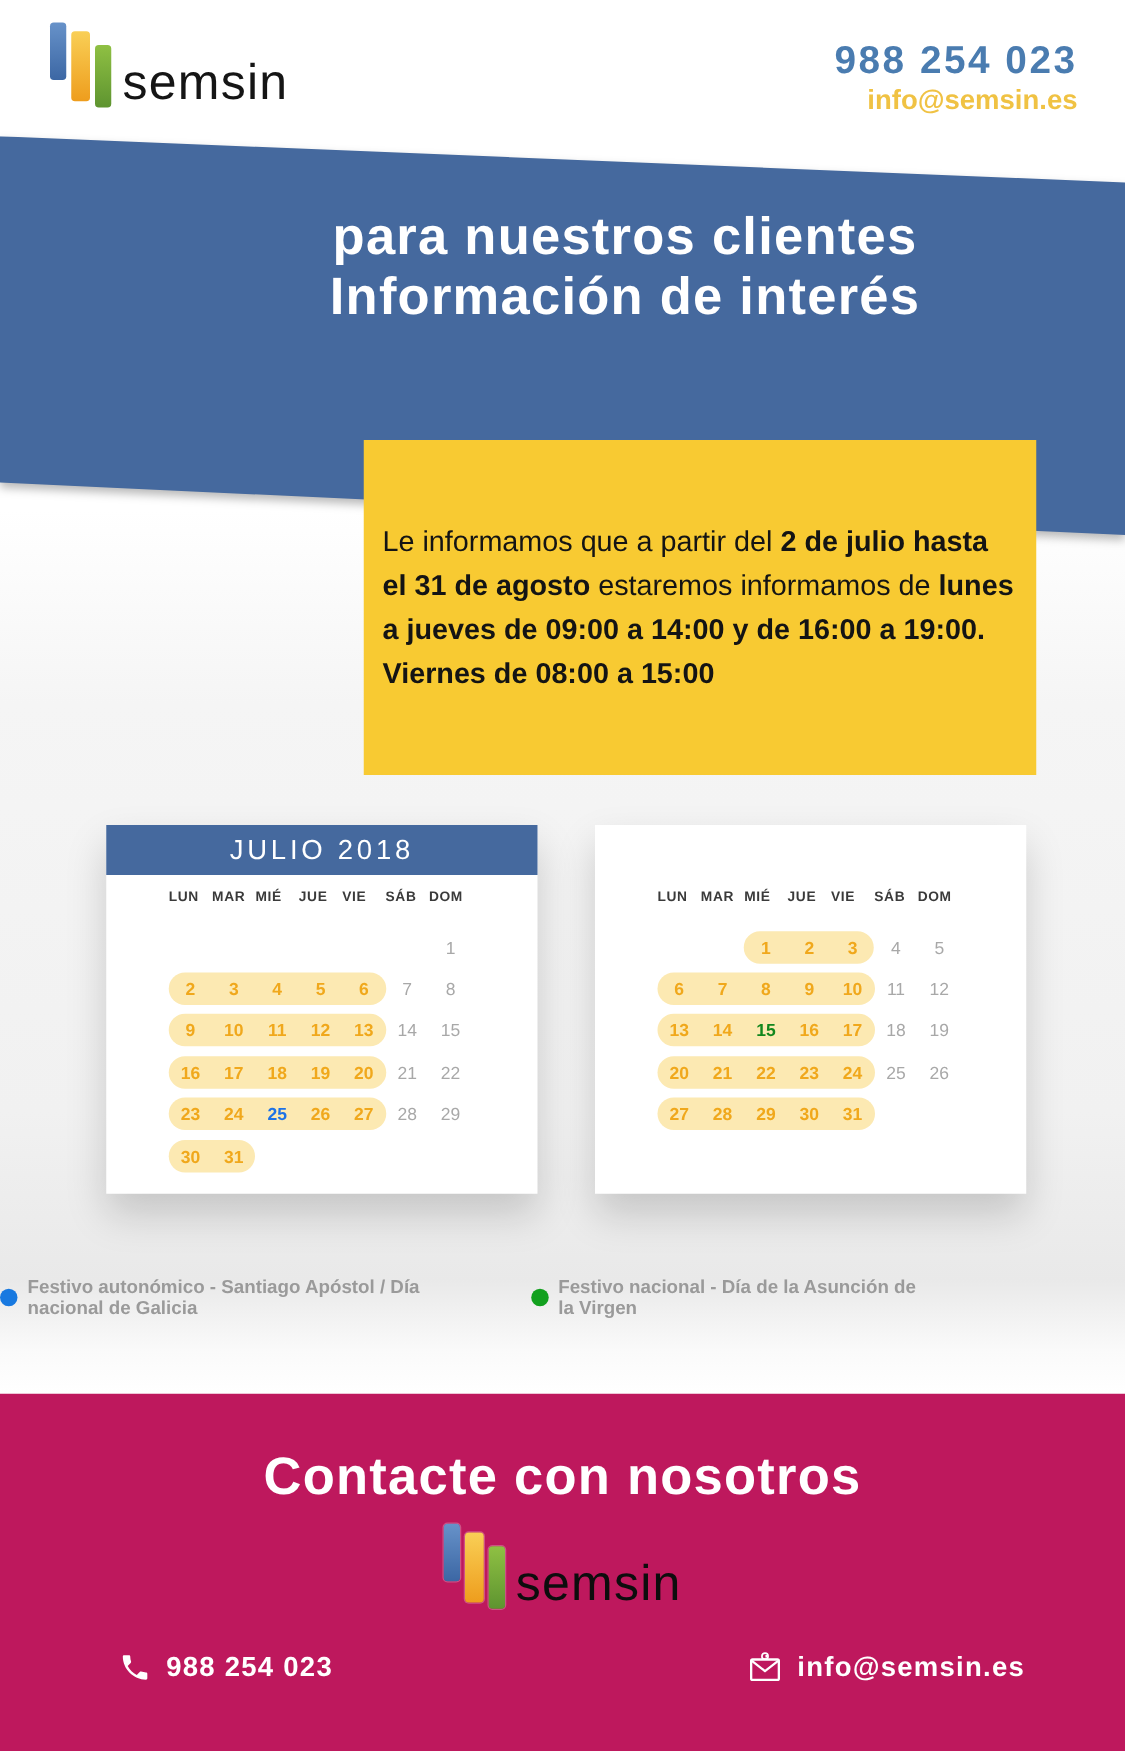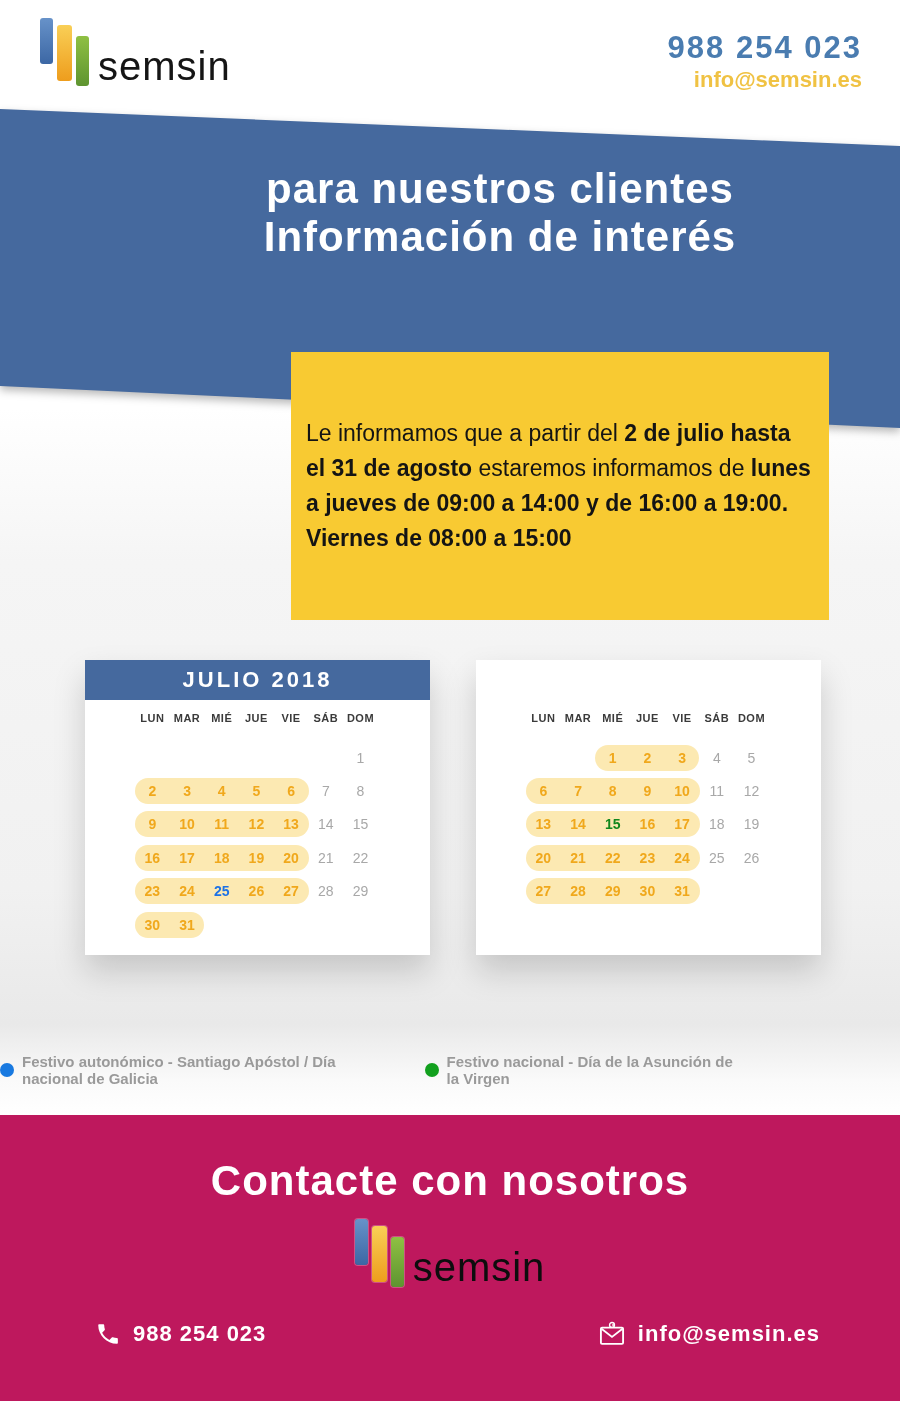--- a/index.html
+++ b/index.html
@@ -42,36 +42,36 @@
           display:flex;align-items:center;z-index:3;}
   .notice p{margin:0;padding:0 15px;font-size:23px;line-height:35px;color:#141414;}
   .seg-b{font-weight:bold;}
 
   
   .card{position:absolute;top:660px;width:345px;height:295px;background:#ffffff;
         box-shadow:0 16px 30px rgba(0,0,0,.17);z-index:2;}
   .card.july{left:85px;}
   .card.august{left:476px;}
   .card-head{height:40px;background:#45699e;color:#ffffff;text-align:center;line-height:40px;
-             font-size:22px;font-weight:bold;letter-spacing:3px;}
+             font-size:22px;font-weight:normal;letter-spacing:3px;}
   .cal-grid{position:absolute;left:50px;top:52px;width:244px;}
   .wdrow{display:flex;height:20px;margin-bottom:9px;}
-  .wd{width:34.7px;text-align:center;font-size:11px;font-weight:bold;color:#3a3a3a;
+  .wd{width:34.7px;text-align:left;font-size:11px;font-weight:bold;color:#3a3a3a;
       letter-spacing:.5px;}
   .wrow{position:relative;display:flex;height:33.4px;align-items:center;}
   .cell{width:34.7px;text-align:center;font-size:14px;position:relative;z-index:1;}
   .cell.work{color:#f0a81c;font-weight:bold;}
   .cell.rest{color:#a8a8a8;}
   .cell.holiday_blue{color:#1d72e6;font-weight:bold;}
   .cell.holiday_green{color:#12871d;font-weight:bold;}
   .pill{position:absolute;height:26px;top:50%;transform:translateY(-50%);
         background:#fce9b2;border-radius:13px;z-index:0;}
 
   
-  .legend{position:absolute;top:1053px;left:0;width:736px;display:flex;justify-content:center;
+  .legend{position:absolute;top:1021px;left:0;width:736px;display:flex;justify-content:center;
           gap:30px;z-index:2;}
   .legend-item{display:flex;align-items:center;gap:8px;font-size:15px;font-weight:bold;
                color:#9a9a9a;}
   .dot{width:14px;height:14px;border-radius:50%;flex:0 0 auto;}
 
   
   .footer{position:absolute;left:0;top:1115px;width:900px;height:286px;background:#be185d;
           color:#ffffff;z-index:2;}
   .footer-title{padding-top:42px;text-align:center;font-size:42px;font-weight:bold;
                 letter-spacing:1px;}

